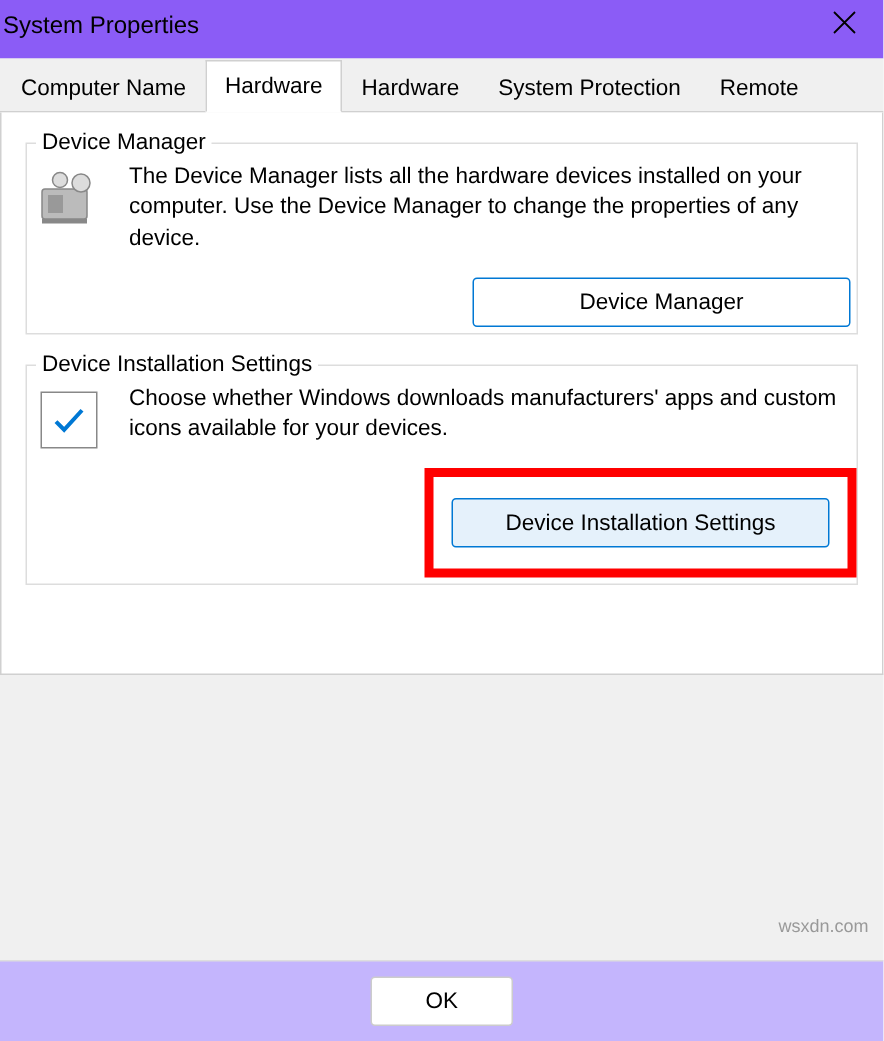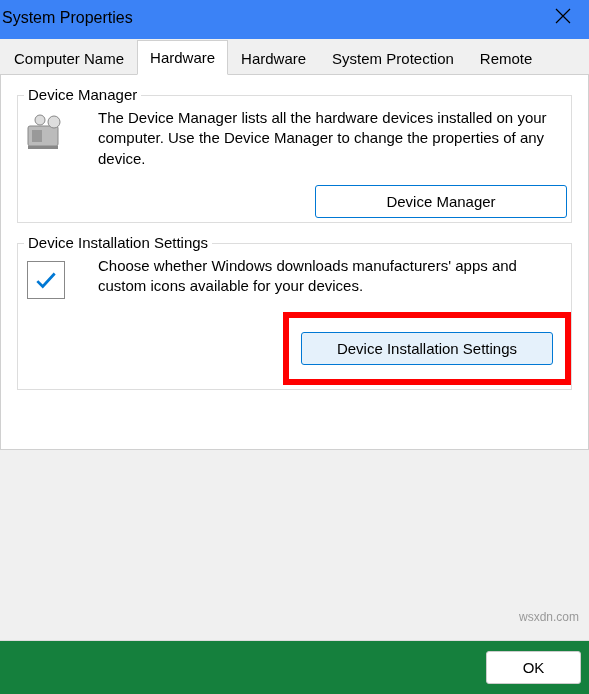--- a/index.html
+++ b/index.html
@@ -10,21 +10,21 @@
       background: #f0f0f0;
       width: 589px;
       height: 694px;
       position: relative;
     }
     .titlebar {
       display: flex;
       justify-content: space-between;
       align-items: center;
       padding: 4px 8px 8px 2px;
-      background: #3b82f6;
+      background: #8b5cf6;
       text-align: right;
     }
     .title {
       font-size: 16px;
       color: #000;
     }
     .close-btn {
       font-size: 20px;
       padding: 2px 10px;
       cursor: pointer;
@@ -69,21 +69,21 @@
       position: absolute;
       top: -10px;
       left: 6px;
       background: #fff;
       padding: 0 4px;
       font-size: 15px;
     }
     .group-content {
       display: flex;
       align-items: flex-start;
-      gap: 28px;
+      gap: 16px;
       margin-top: 8px;
     }
     .icon-box {
       width: 48px;
       height: 48px;
       flex-shrink: 0;
       display: flex;
       align-items: center;
       justify-content: center;
     }
@@ -130,22 +130,23 @@
     .footer {
       position: absolute;
       bottom: 0;
       left: 0;
       right: 0;
       display: flex;
       justify-content: flex-end;
       align-items: center;
       padding: 10px 8px;
       gap: 8px;
-      background: #15803d;
+      background: #c4b5fd;
       border-top: 1px solid #ddd;
+      flex-direction: column;
     }
     .footer-btn {
       background: #fff;
       border: 1px solid #ccc;
       padding: 7px 0;
       width: 95px;
       font-size: 15px;
       cursor: pointer;
       text-align: center;
       border-radius: 3px;

